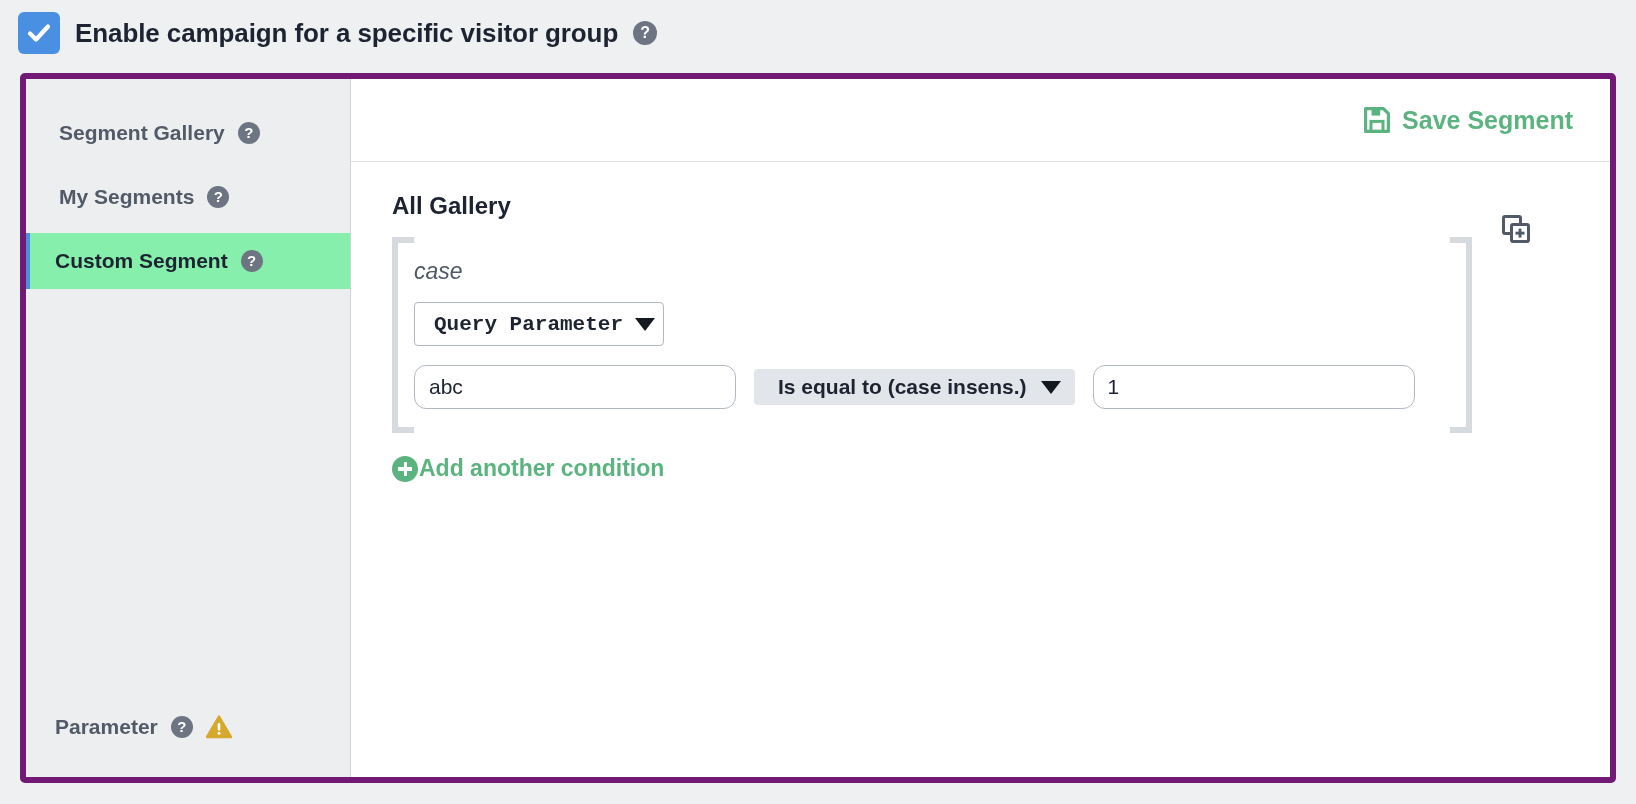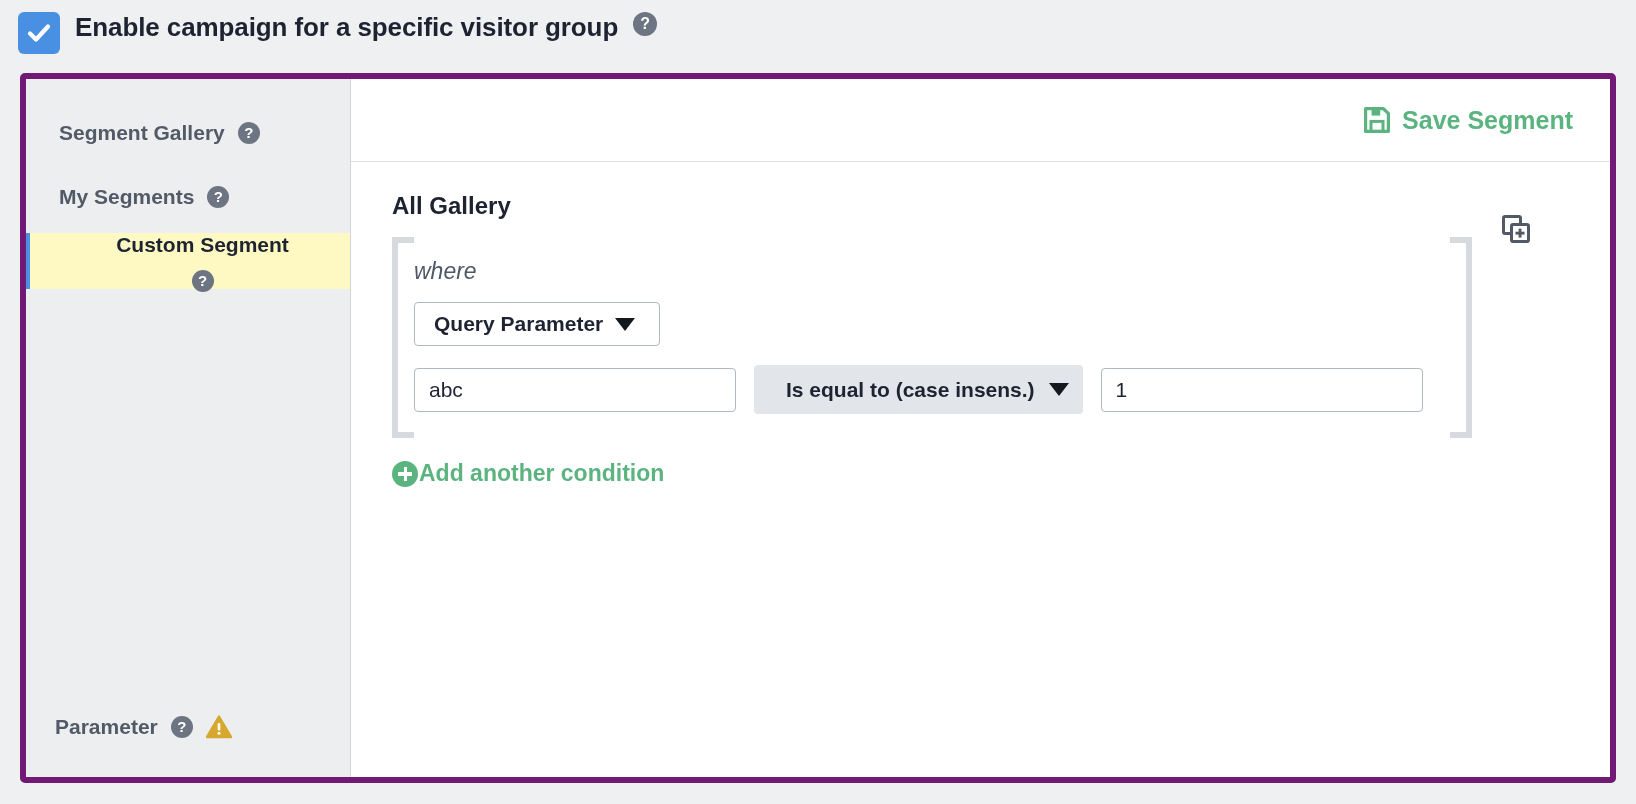--- a/index.html
+++ b/index.html
@@ -10,20 +10,21 @@
     background: #eef0f2;
     font-family: "Liberation Sans", sans-serif;
     -webkit-font-smoothing: antialiased;
   }
 
   
   #enable-row {
     position: absolute;
     left: 18px; top: 12px;
     display: flex;
+    align-items: center;
     gap: 15px;
   }
   .cbx {
     width: 42px; height: 42px;
     border-radius: 6px;
     background: #4a90e2;
     display: flex; align-items: center; justify-content: center;
     flex: none;
     cursor: pointer;
   }
@@ -84,25 +85,24 @@
     border-left: 4px solid transparent;
     cursor: pointer;
     color: #525a67;
     font-size: 21px;
     font-weight: bold;
     white-space: nowrap;
   }
   .nav-item:first-child { margin-top: 26px; }
   .nav-item + .nav-item { margin-top: 8px; }
   .nav-item.active {
-    background: #fef9c3;
+    background: #86efac;
     border-left-color: #4a90e2;
     color: #1d2330;
     padding-left: 25px;
-    flex-direction: column;
   }
   #nav-spacer { flex: 1 1 auto; }
   #settings-item {
     height: 56px;
     display: flex;
     align-items: center;
     gap: 13px;
     padding-left: 29px;
     margin-bottom: 22px;
     cursor: pointer;
@@ -180,53 +180,54 @@
   .ctl-row:last-child { margin-bottom: 0; }
 
   .select-outline {
     height: 44px;
     border: 1px solid #b0b8c2;
     border-radius: 4px;
     background: #ffffff;
     display: inline-flex;
     align-items: center;
     gap: 12px;
-    padding: 0 24px 0 19px;
-    font-size: 21px;
-    font-weight: bold;
-    color: #1d2330;
-    cursor: pointer;
-    white-space: nowrap;
+    padding: 0 8px 0 19px;
+    font-size: 21px;
+    font-weight: bold;
+    color: #1d2330;
+    cursor: pointer;
+    white-space: nowrap;
+    font-family: Liberation Mono, monospace;
   }
   .select-filled {
-    height: 49px;
+    height: 36px;
     border: none;
     border-radius: 4px;
     background: #e2e5e9;
     display: inline-flex;
     align-items: center;
     gap: 14px;
-    padding: 0 14px 0 32px;
+    padding: 0 14px 0 24px;
     font-size: 21px;
     font-weight: bold;
     color: #1d2330;
     cursor: pointer;
     white-space: nowrap;
   }
   .caret {
     width: 0; height: 0;
     border-left: 10px solid transparent;
     border-right: 10px solid transparent;
     border-top: 13px solid #14181f;
     flex: none;
   }
   .txt-input {
     height: 44px;
     border: 1px solid #b0b8c2;
-    border-radius: 4px;
+    border-radius: 12px;
     background: #ffffff;
     font-size: 21px;
     color: #1d2330;
     padding: 0 14px;
     font-family: "Liberation Sans", sans-serif;
     outline: none;
   }
   #keyword-input { width: 322px; }
   #value-input   { width: 322px; }
 
@@ -324,21 +325,21 @@
     </div>
 
     <div id="content-body">
 
       <h2 id="segment-title">All Gallery</h2>
 
       <div id="condition-group">
         <span class="bracket left"></span>
         <span class="bracket right"></span>
 
-        <div id="where-label">where</div>
+        <div id="where-label">case</div>
 
         <div class="ctl-row">
           <div class="select-outline">
             <span>Query Parameter</span>
             <span class="caret"></span>
           </div>
         </div>
 
         <div class="ctl-row">
           <input id="keyword-input" class="txt-input" type="text" value="abc" style="">

